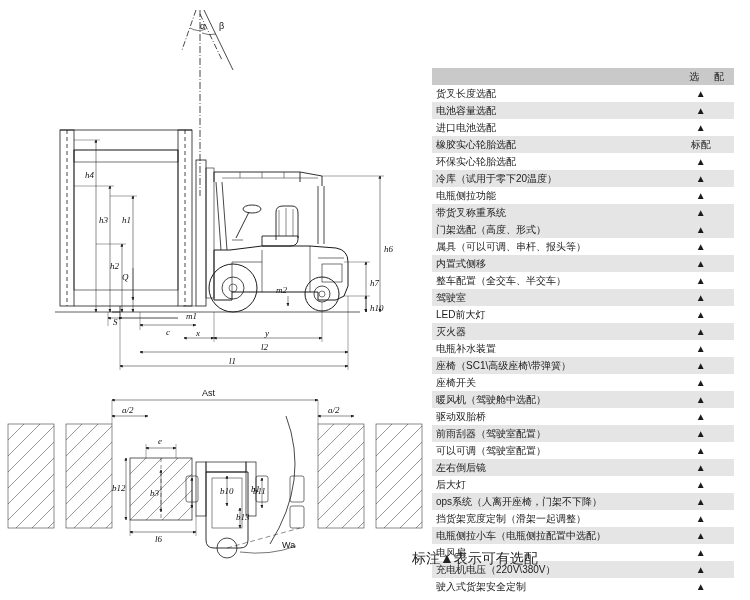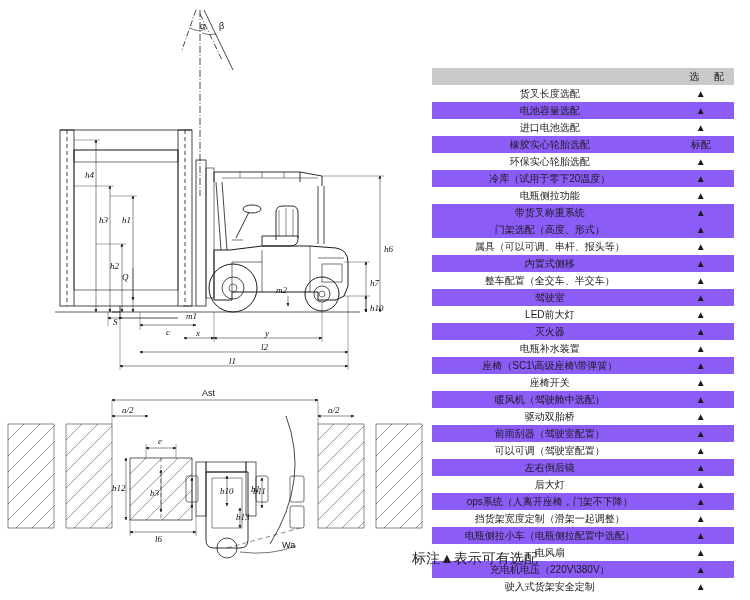--- a/index.html
+++ b/index.html
@@ -4,22 +4,22 @@
 <style>
   html,body{margin:0;padding:0;}
   body{width:750px;height:600px;background:#ffffff;font-family:"Liberation Sans",sans-serif;position:relative;overflow:hidden;}
   .page{position:relative;width:750px;height:600px;}
 
   
   .opt-table{position:absolute;left:432px;top:68px;width:302px;border-collapse:collapse;}
   .opt-table td{font-size:10px;color:#1a1a1a;padding:1px 4px;height:15px;line-height:13px;}
   .opt-head{background:#c9c9c9;text-align:right;font-size:11px;letter-spacing:6px;height:18px;color:#222;}
   .row-a{background:#ffffff;}
-  .row-b{background:#8b5cf6;}
-  .lbl{width:232px;white-space:nowrap;overflow:hidden;text-align:center;}
+  .row-b{background:#e5e5e5;}
+  .lbl{width:232px;white-space:nowrap;overflow:hidden;}
   .mark{width:62px;text-align:center;font-size:9px;}
   .note{position:absolute;left:412px;top:550px;font-size:14px;color:#222;}
 
   
   .draw{position:absolute;left:0;top:0;width:432px;height:600px;}
   svg.cad{position:absolute;left:0;top:0;}
   .lbl-txt{position:absolute;font-size:9px;color:#111;font-family:"Liberation Serif",serif;font-style:italic;}
   .lbl-txt.up{font-style:normal;font-family:"Liberation Sans",sans-serif;}
 </style>
 </head>

